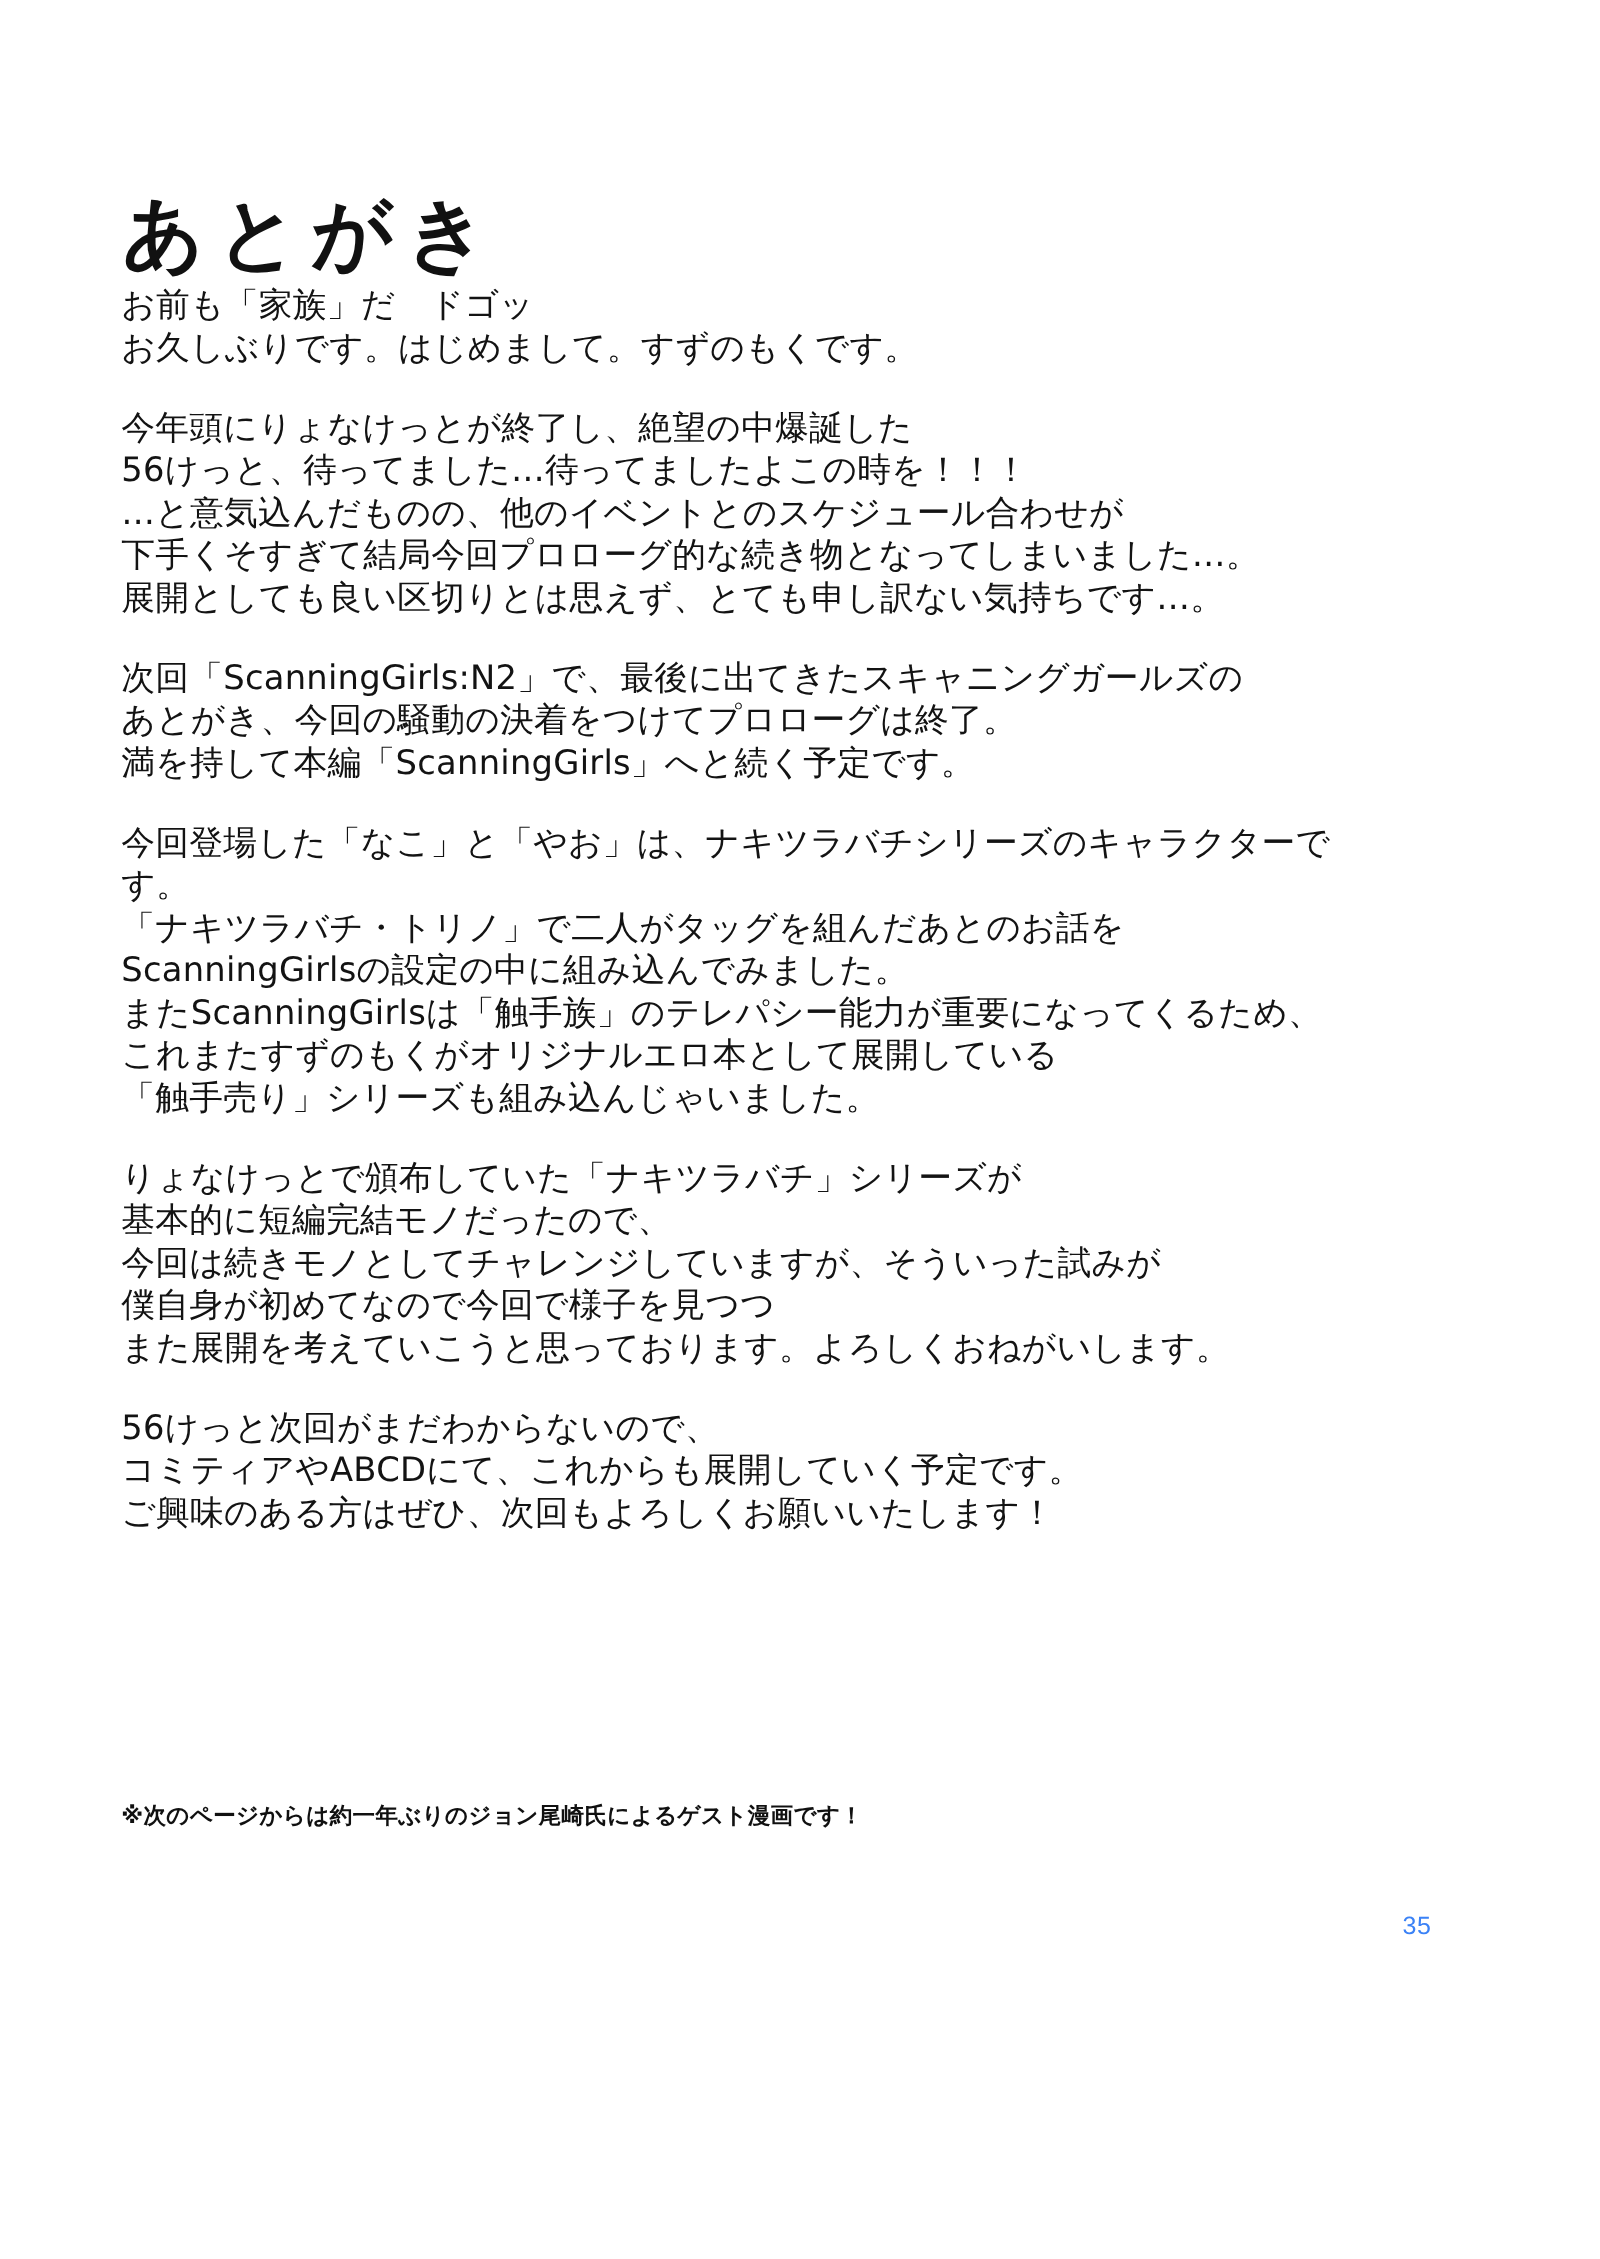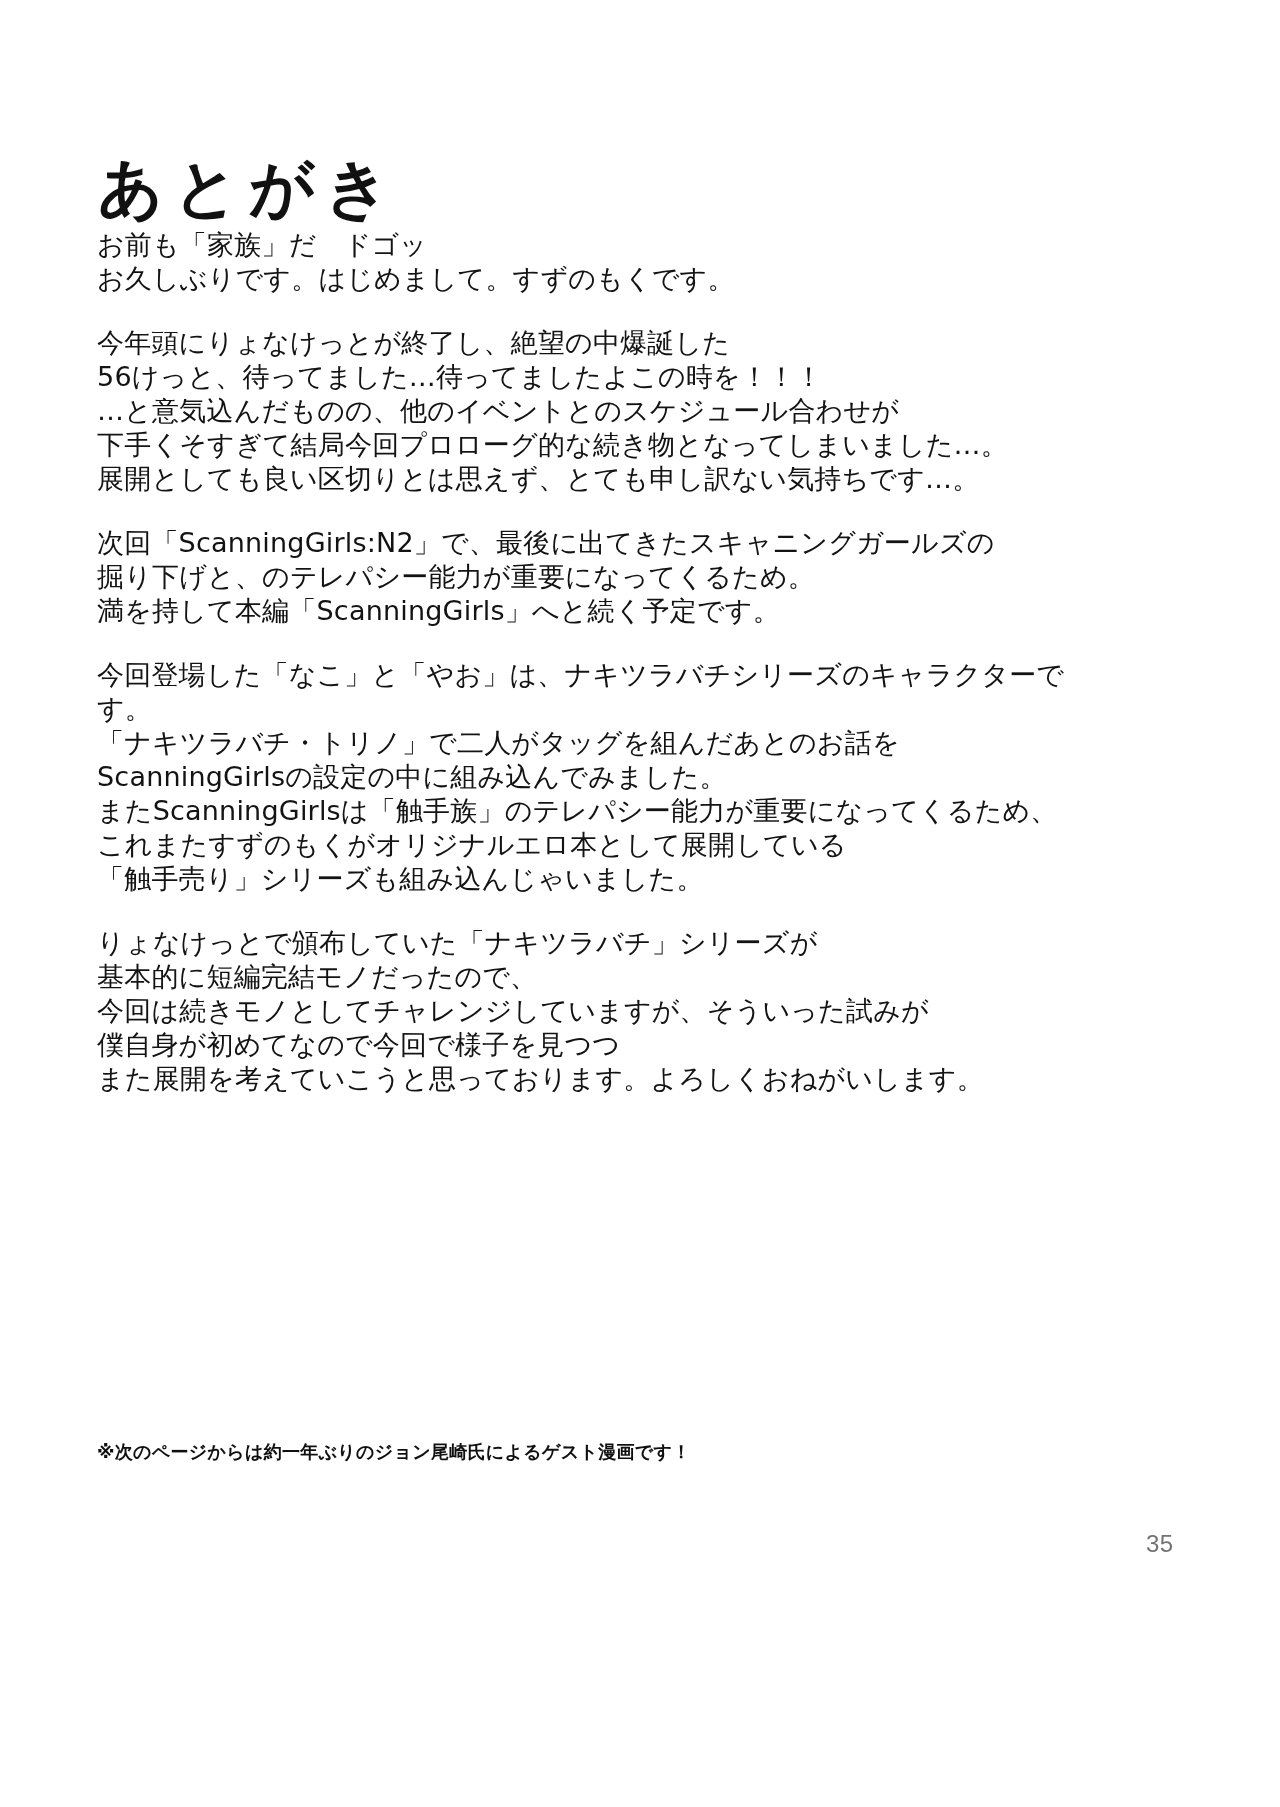--- a/index.html
+++ b/index.html
@@ -60,55 +60,57 @@
     font-weight: 700;
     letter-spacing: 0.3px;
     color: #101010;
     font-family: "DejaVu Sans", "Liberation Sans", sans-serif;
     white-space: nowrap;
   }
   .page-number {
     position: absolute;
     left: 1122px;
     top: 1530px;
-    font-size: 24px;
-    color: #737373;
+    font-size: 20px;
+    color: #3b82f6;
     font-family: "Liberation Sans", sans-serif;
     letter-spacing: 0.5px;
-    margin-left: 24px;
   }
 </style>
 </head>
 <body>
 
 <div class="page">
 
   <h1 class="afterword-title">あとがき</h1>
 
   <div class="body-text">
     <p class="para">お前も「家族」だ　ドゴッ
 お久しぶりです。はじめまして。すずのもくです。</p>
     <p class="para">今年頭にりょなけっとが終了し、絶望の中爆誕した
 56けっと、待ってました…待ってましたよこの時を！！！
 …と意気込んだものの、他のイベントとのスケジュール合わせが
 下手くそすぎて結局今回プロローグ的な続き物となってしまいました…。
 展開としても良い区切りとは思えず、とても申し訳ない気持ちです…。</p>
     <p class="para">次回「ScanningGirls:N2」で、最後に出てきたスキャニングガールズの
-掘り下げと、のテレパシー能力が重要になってくるため。
+あとがき、今回の騒動の決着をつけてプロローグは終了。
 満を持して本編「ScanningGirls」へと続く予定です。</p>
     <p class="para">今回登場した「なこ」と「やお」は、ナキツラバチシリーズのキャラクターです。
 「ナキツラバチ・トリノ」で二人がタッグを組んだあとのお話を
 ScanningGirlsの設定の中に組み込んでみました。
 またScanningGirlsは「触手族」のテレパシー能力が重要になってくるため、
 これまたすずのもくがオリジナルエロ本として展開している
 「触手売り」シリーズも組み込んじゃいました。</p>
     <p class="para">りょなけっとで頒布していた「ナキツラバチ」シリーズが
 基本的に短編完結モノだったので、
 今回は続きモノとしてチャレンジしていますが、そういった試みが
 僕自身が初めてなので今回で様子を見つつ
 また展開を考えていこうと思っております。よろしくおねがいします。</p>
+    <p class="para">56けっと次回がまだわからないので、
+コミティアやABCDにて、これからも展開していく予定です。
+ご興味のある方はぜひ、次回もよろしくお願いいたします！</p>
   </div>
 
   <div class="notice">※次のページからは約一年ぶりのジョン尾崎氏によるゲスト漫画です！</div>
 
   <div class="page-number">35</div>
 
 </div>
 
 </body></html>

